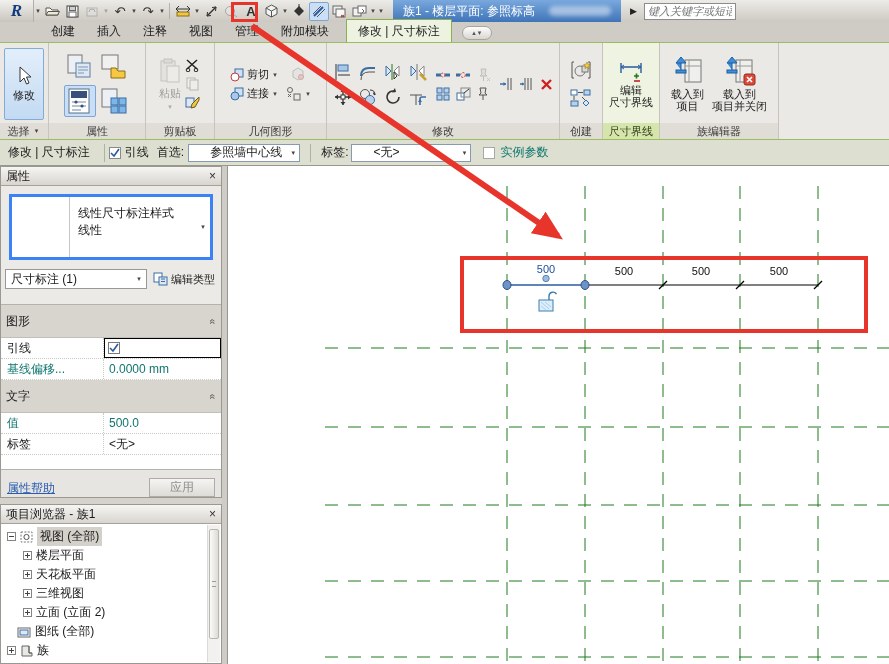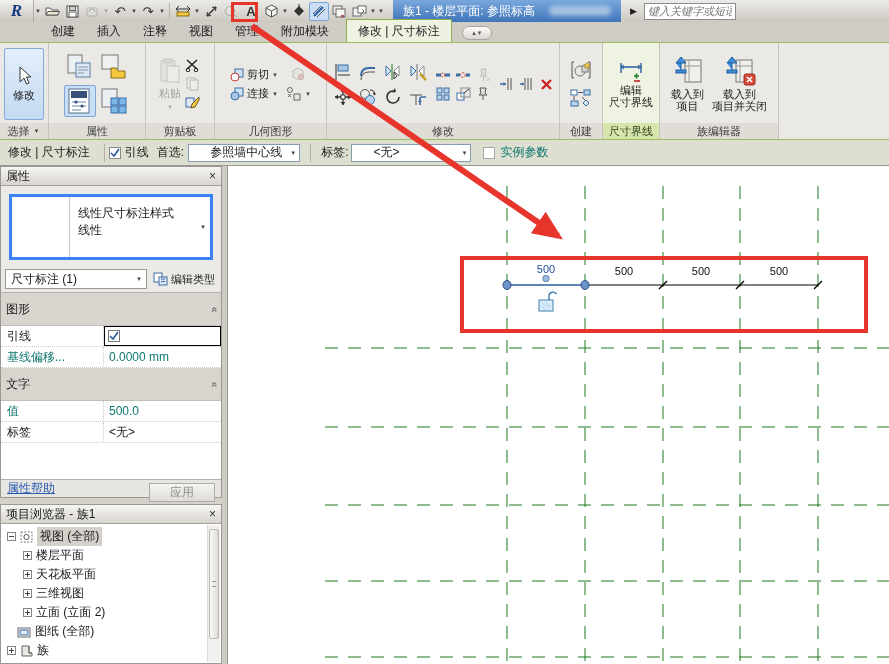--- a/index.html
+++ b/index.html
@@ -72,32 +72,32 @@
   .pal { position:absolute; left:0; width:222px; background:#eceae6; border:1px solid #9a9893; display:flex; flex-direction:column; }
   .pal-props { top:0; height:332px; }
   .pal-brow { top:338px; height:160px; }
   .palhead { height:19px; flex:none; background:linear-gradient(#f6f5f3,#d8d5cf); border-bottom:1px solid #a5a29c;
              display:flex; align-items:center; padding:0 5px; }
   .palx { margin-left:auto; font-size:12px; color:#333; line-height:1;}
   .typesel { margin:8px; height:66px; background:#fff; border:3px solid #3b82f6; display:flex; align-items:stretch; flex:none;}
   .typeimg { width:58px; border-right:1px solid #c9c6c0; background:#fff; }
   .typetxt { flex:1; padding:8px 2px 0 8px; line-height:17px; }
   .typecar { width:14px; display:flex; align-items:center; justify-content:center; }
-  .instrow { display:flex; align-items:center; gap:4px; padding:1px 4px 3px; flex:none;}
+  .instrow { display:flex; align-items:center; gap:4px; padding:1px 4px 15px; flex:none;}
   .instdd { flex:1; height:20px; background:#fff; border:1px solid #9a9893; display:flex; align-items:center; padding:0 3px 0 5px;}
   .instdd .car{ margin-left:auto; }
   .edittype { display:flex; align-items:center; gap:3px; font-size:11px; padding:0 2px; }
   .pgrid { flex:1; background:#fff; border-top:1px solid #b5b2ac; overflow:hidden; display:flex; flex-direction:column;}
-  .sech { height:26px; flex:none; background:#d8d5cf; border-bottom:1px solid #c2bfb9; display:flex; align-items:center; padding:16px 5px;font-family:Liberation Mono, monospace; }
+  .sech { height:26px; flex:none; background:#d8d5cf; border-bottom:1px solid #c2bfb9; display:flex; align-items:center; padding:16px 5px; }
   .chev { margin-left:auto; font-size:10px; color:#555; transform:rotate(90deg); }
   .prow { height:21px; flex:none; display:flex; align-items:stretch; border-bottom:1px dotted #cbc9c4; }
   .plab { width:103px; border-right:1px dotted #cbc9c4; display:flex; align-items:center; padding-left:6px; }
   .pval { flex:1; display:flex; align-items:center; padding-left:5px; }
   .valbox { border:1px solid #000; background:#fff; align-self:stretch; flex:1; display:flex; align-items:center; padding-left:3px; margin:0;}
-  .palfoot { height:18px; flex:none; background:#e7e5e1; border-top:1px solid #b5b2ac; display:flex; align-items:center; padding:0 6px; }
+  .palfoot { height:28px; flex:none; background:#e7e5e1; border-top:1px solid #b5b2ac; display:flex; align-items:flex-end; padding:0 6px; }
   .link { color:#2a5db0; text-decoration:underline; }
   .applybtn { margin-left:auto; width:66px; height:19px; background:linear-gradient(#f5f4f2,#dedcd7); border:1px solid #adaca7;
               color:#8f8f8f; display:flex; align-items:center; justify-content:center;margin-top:8px; }
 
   
   .tree { flex:1; background:#fff; position:relative; padding-top:3px; overflow:hidden;}
   .trow { height:19px; display:flex; align-items:center; gap:4px; padding-left:6px; white-space:nowrap; }
   .exp { width:9px; height:9px; border:1px solid #848484; background:#fff; position:relative; flex:none;}
   .exp::before, .exp.minus::before { content:""; position:absolute; left:1px; right:1px; top:3px; height:1px; background:#444; }
   .exp.plus::after { content:""; position:absolute; top:1px; bottom:1px; left:3px; width:1px; background:#444; }

